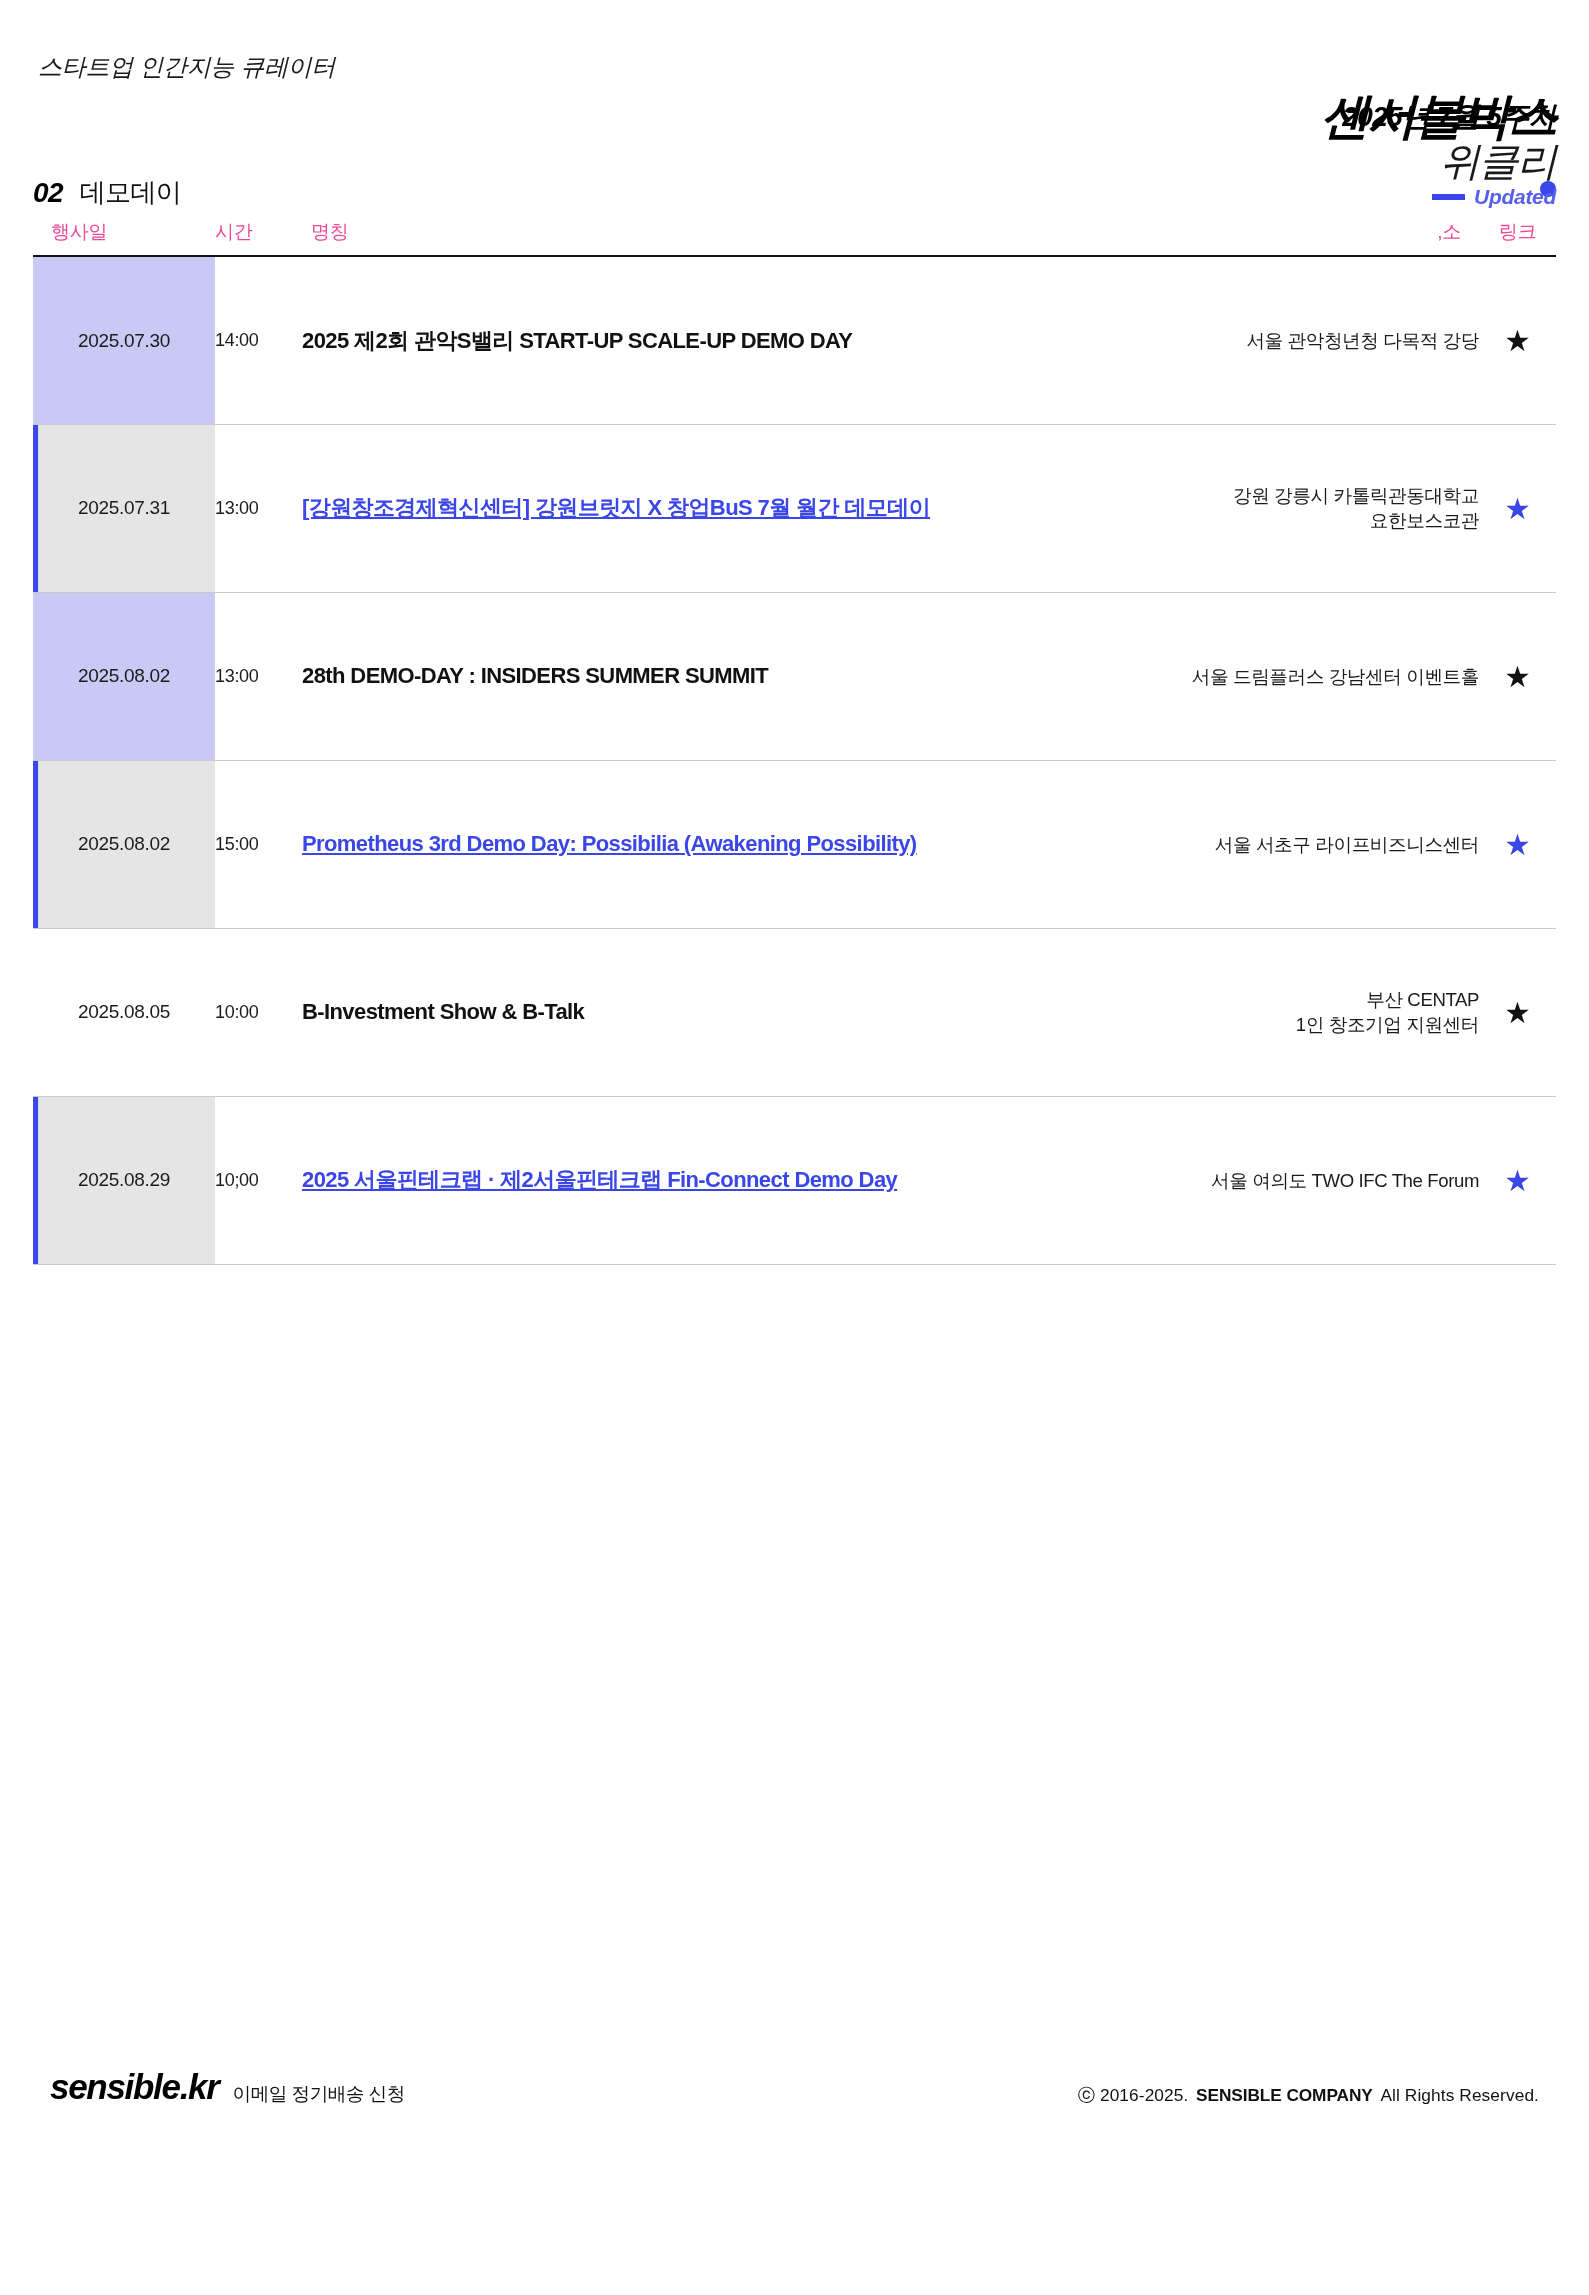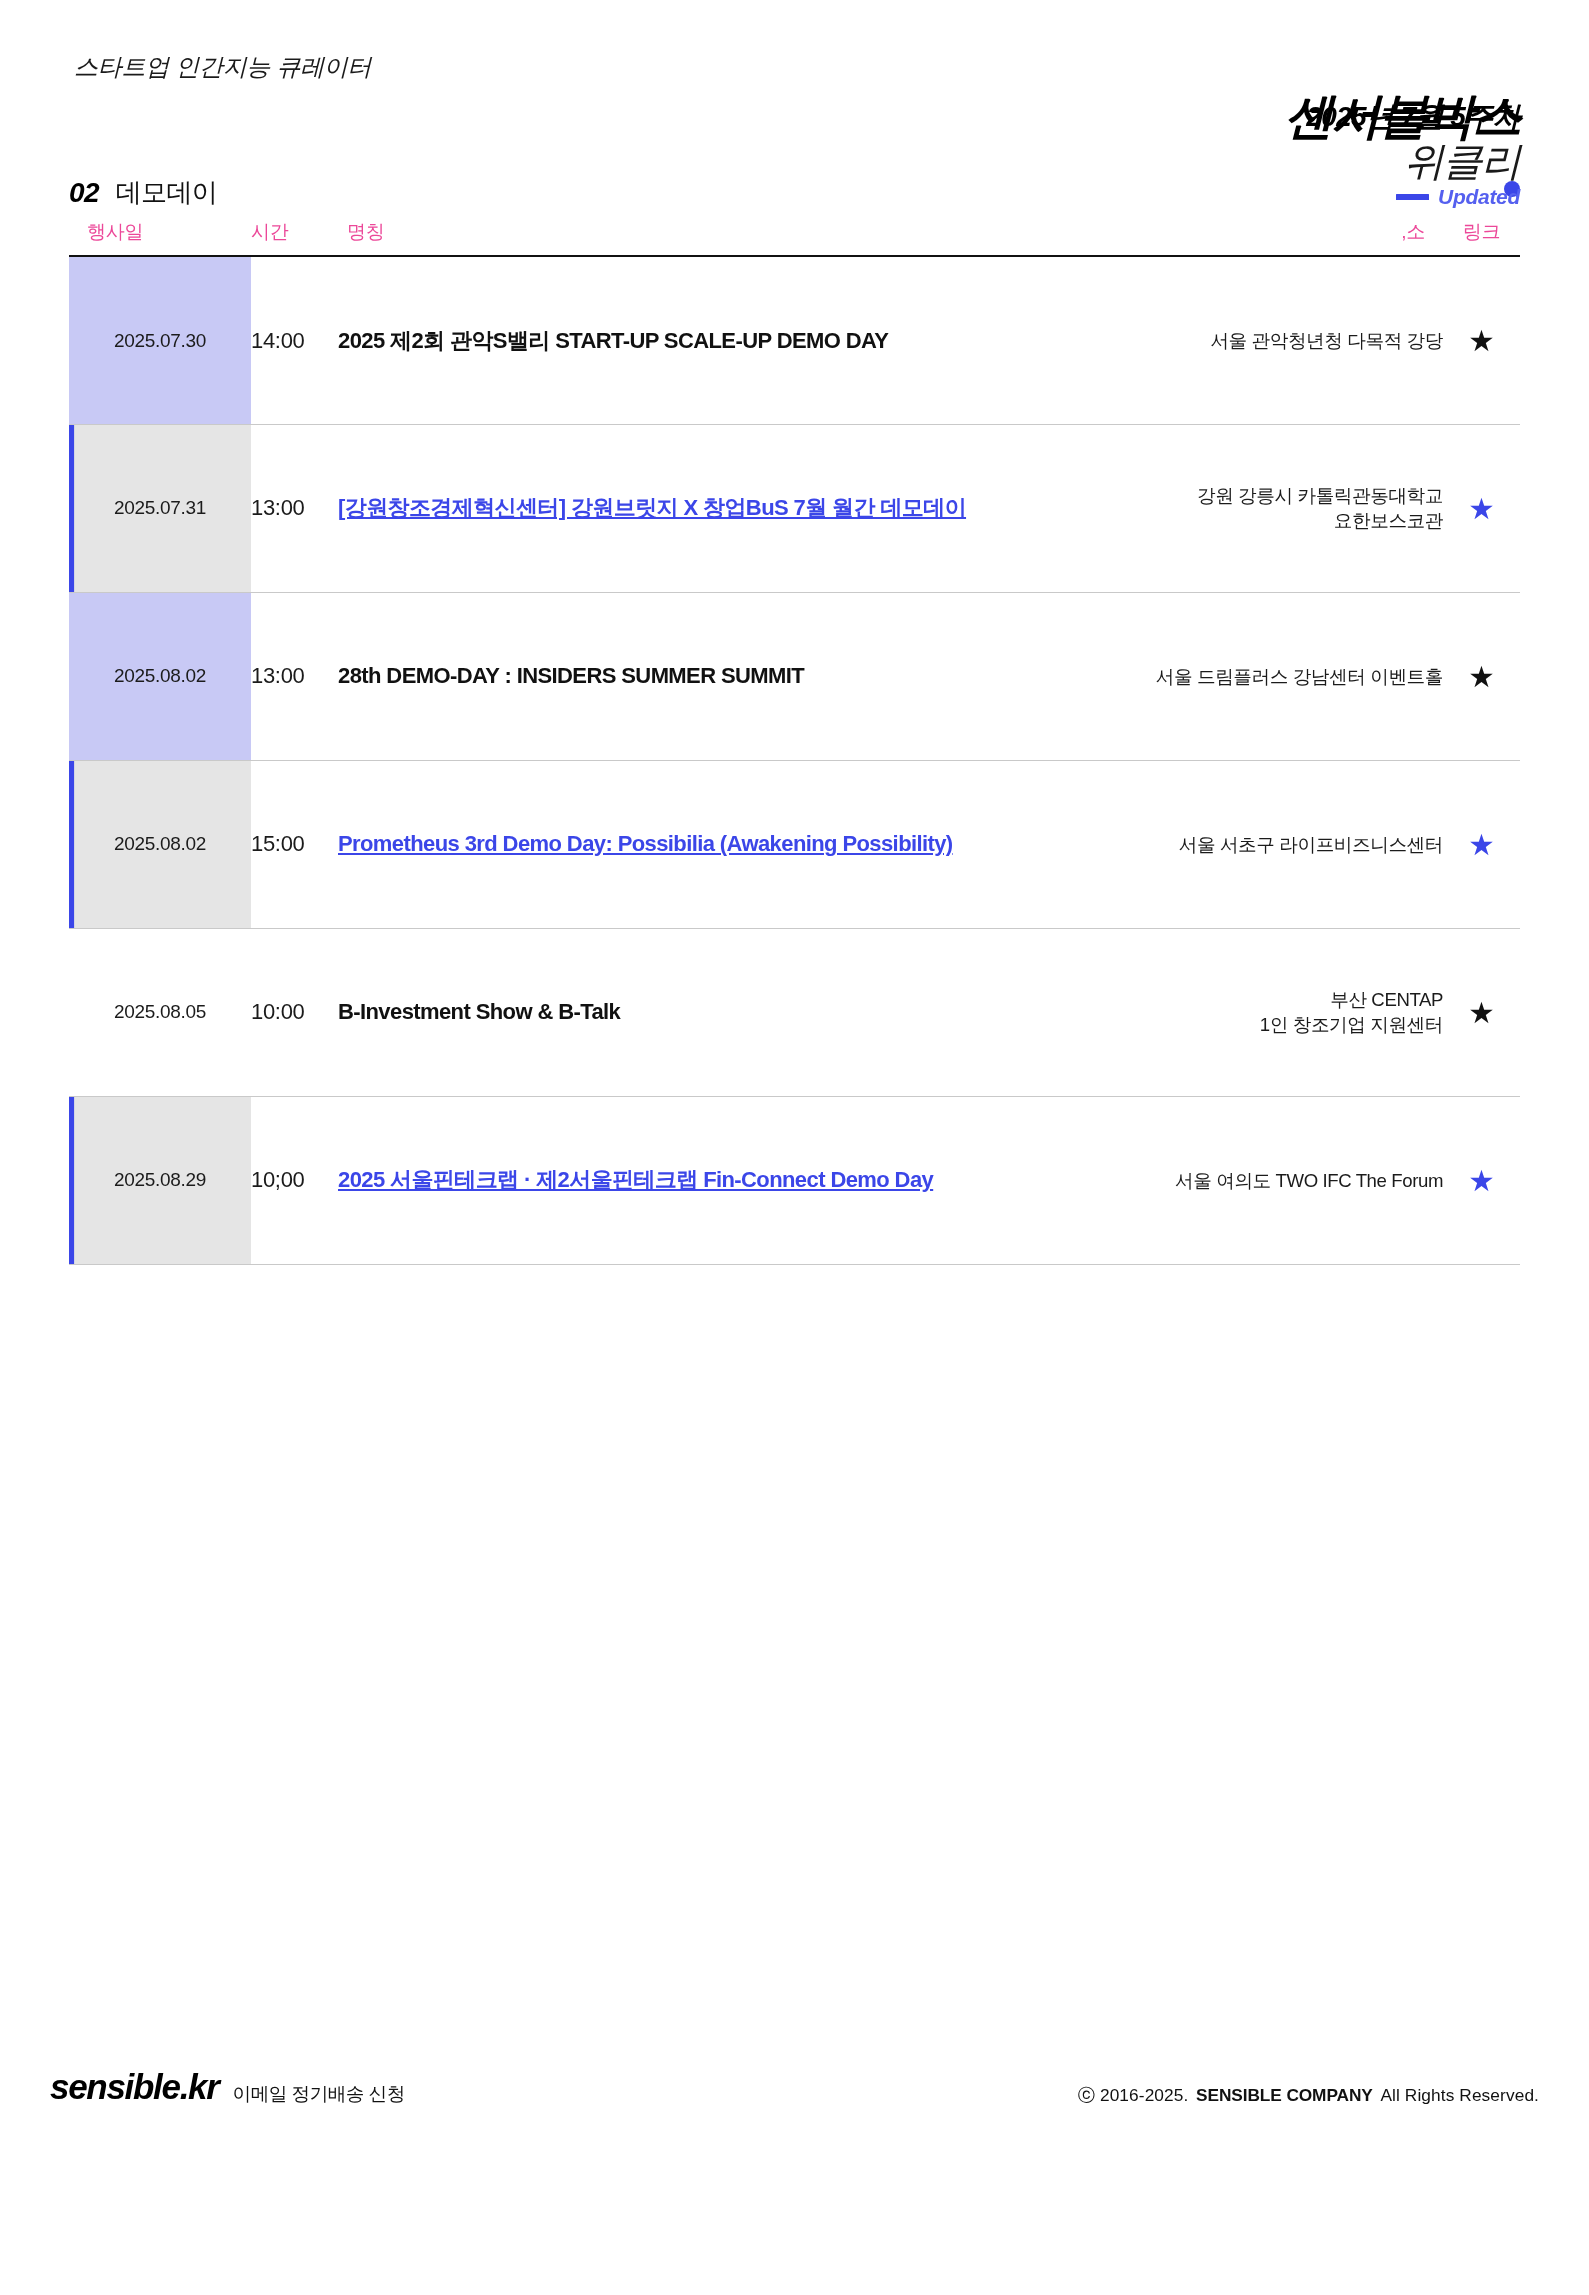--- a/index.html
+++ b/index.html
@@ -13,21 +13,21 @@
     font-family: "Liberation Sans", sans-serif;
     color: #111111;
     position: relative;
     overflow: hidden;
   }
   .page {
     position: relative;
     width: 1589px;
     height: 2169px;
     box-sizing: border-box;
-    padding: 0 69px;
+    padding: 0 33px;
   }
 
   
   .header {
     position: relative;
     padding-top: 51px;
     height: 161px;
     box-sizing: border-box;
   }
   .kicker {
@@ -156,21 +156,21 @@
     padding: 0;
   }
   td.c-date {
     font-size: 19px;
     color: #1b1b1b;
     letter-spacing: -0.3px;
     text-align: center;
     position: relative;
   }
   td.c-time {
-    font-size: 22px;
+    font-size: 18px;
     color: #1b1b1b;
     letter-spacing: -0.3px;
     padding-left: 5.1px;
   }
   td.c-title {
     font-size: 22px;
     font-weight: 700;
     letter-spacing: -0.6px;
     color: #111111;
     padding-left: 9px;

